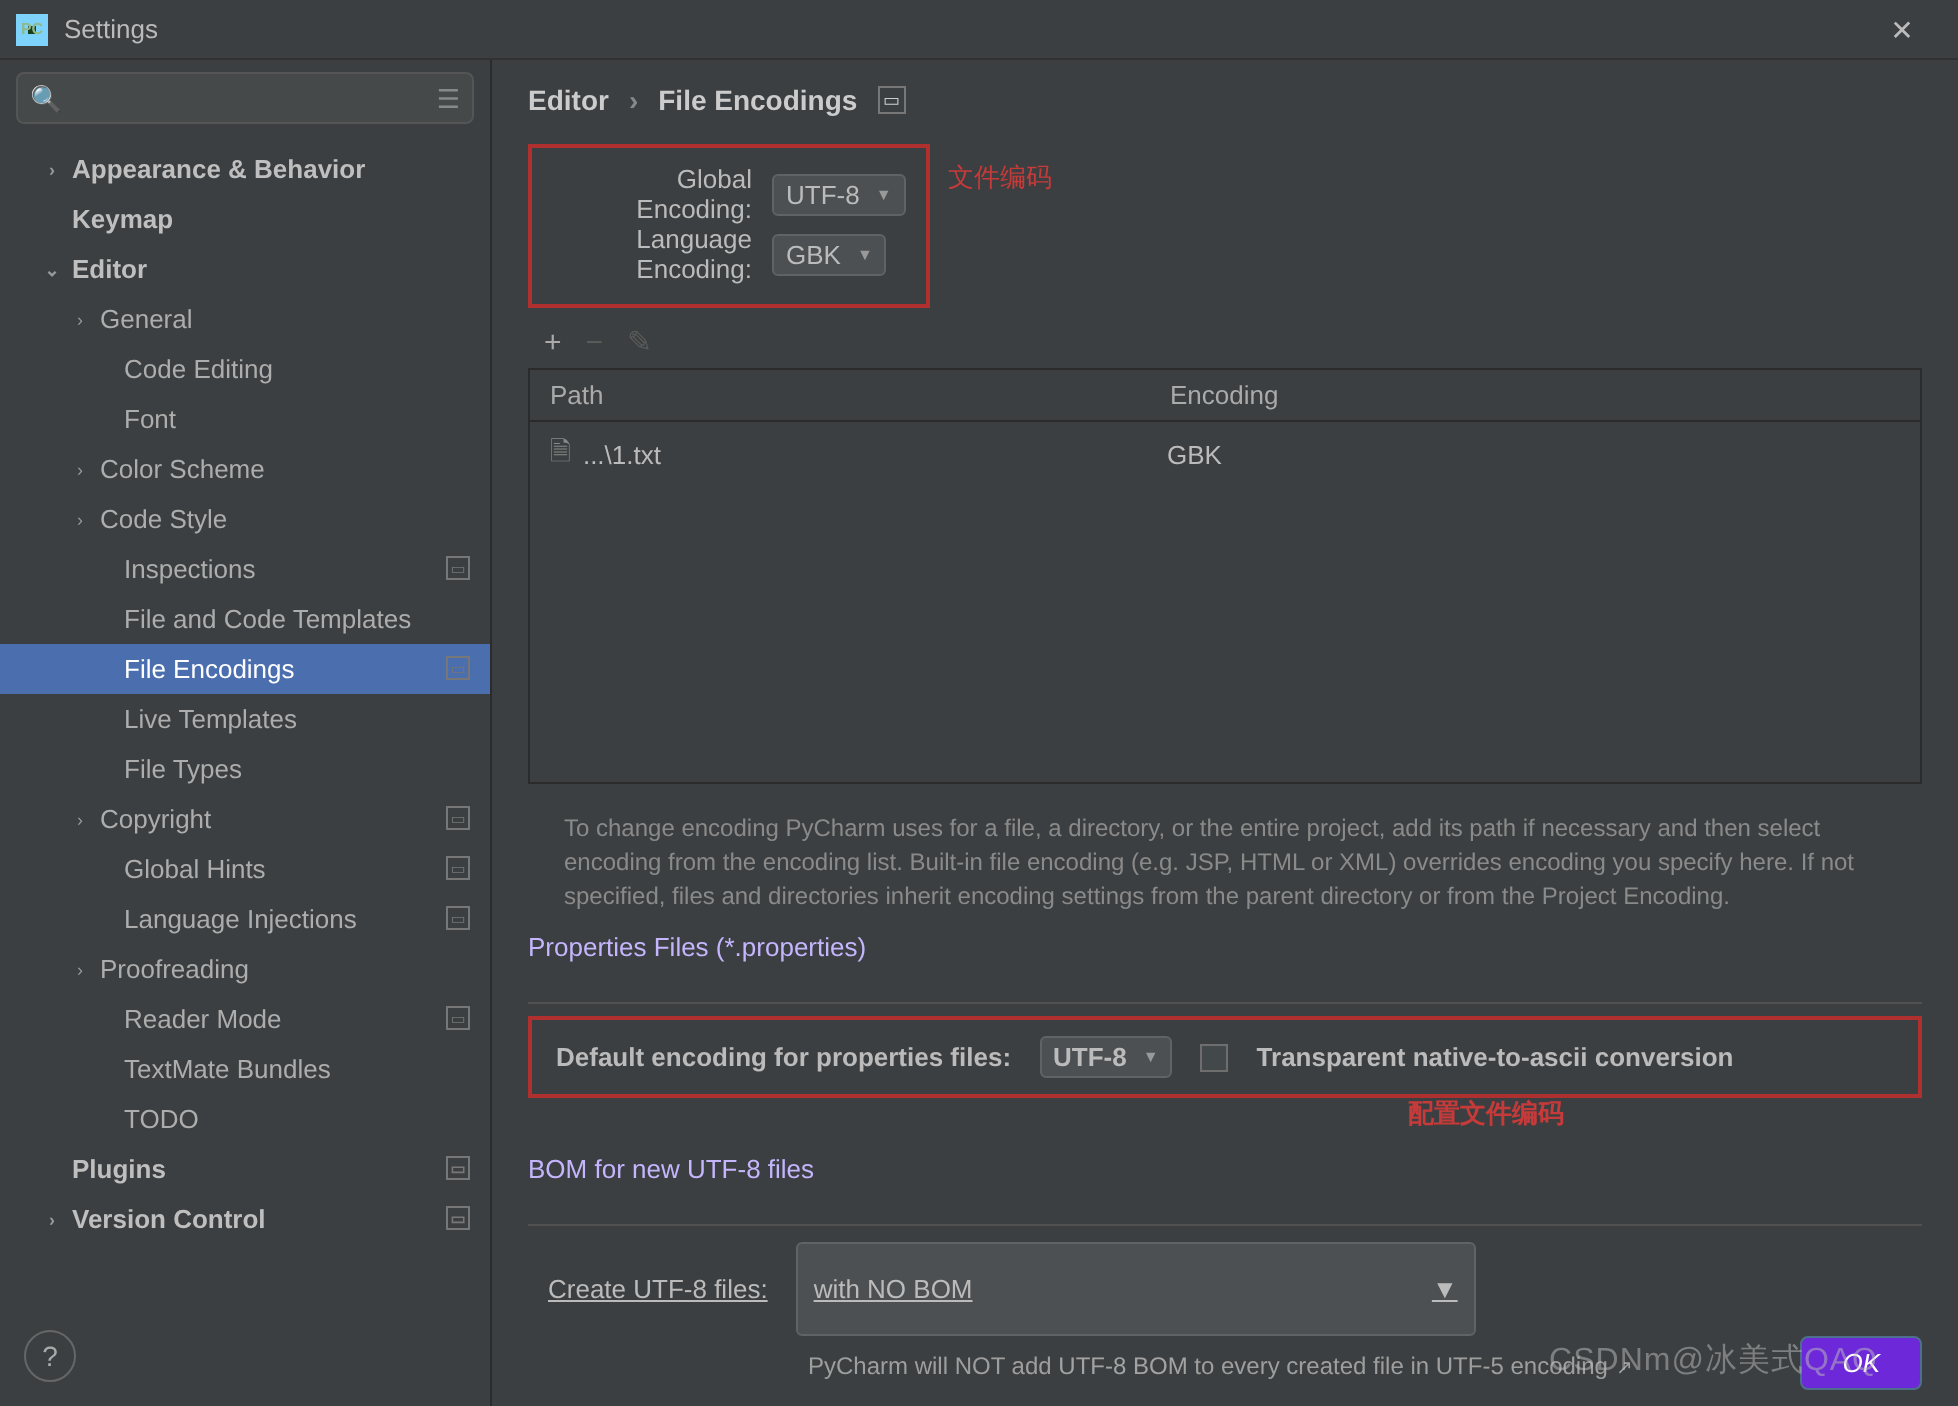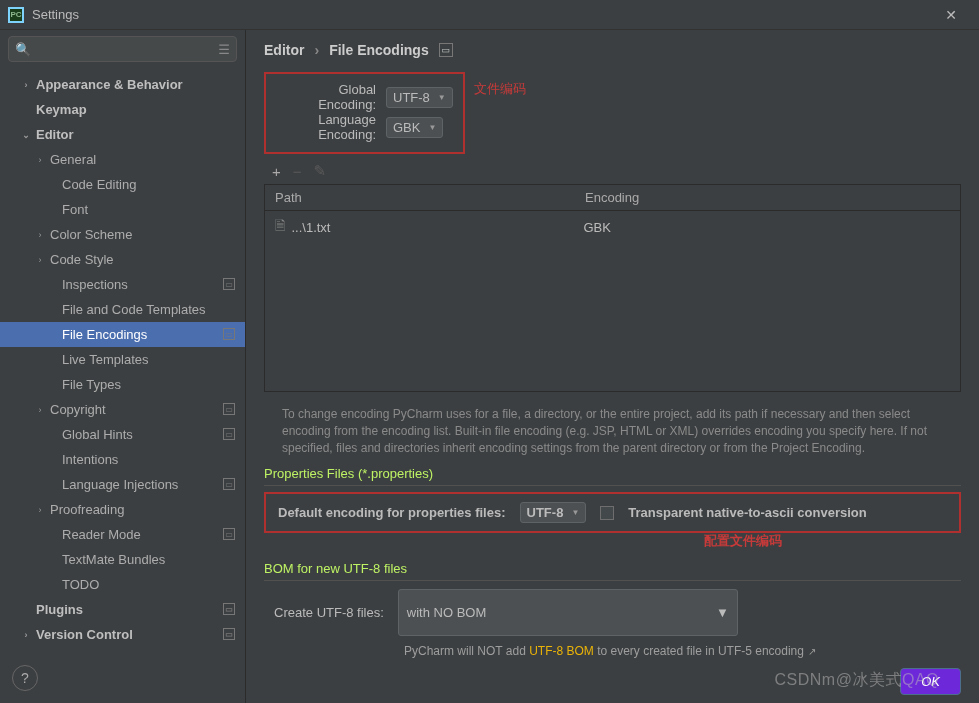--- a/index.html
+++ b/index.html
@@ -1,18 +1,18 @@
 <!DOCTYPE html>
 <html><head>
 <meta charset="utf-8">
 <style>
 * { box-sizing: border-box; margin: 0; padding: 0; }
 body { width: 979px; height: 703px; background: #3c3f41; color: #bbb; font-family: "Segoe UI", sans-serif; font-size: 13px; overflow: hidden; position: relative; }
 .title-bar { height: 30px; background: #3c3f41; display: flex; align-items: center; padding: 0 8px; border-bottom: 1px solid #323232; }
-.app-icon { width: 16px; height: 16px; background: #1a3d1a; border: 2px solid #7dd3fc; display: flex; align-items: center; justify-content: center; font-size: 8px; font-weight: bold; color: #8eb98e; margin-right: 8px; }
+.app-icon { width: 16px; height: 16px; background: #1a3d1a; border: 6px solid #7dd3fc; display: flex; align-items: center; justify-content: center; font-size: 8px; font-weight: bold; color: #8eb98e; margin-right: 8px; }
 .title-text { flex: 1; color: #bbb; }
 .close-btn { width: 40px; height: 28px; display: flex; align-items: center; justify-content: center; color: #bbb; font-size: 14px; }
 .body-wrap { display: flex; height: calc(100% - 30px); }
 .sidebar { width: 246px; background: #3c3f41; border-right: 1px solid #2b2b2b; display: flex; flex-direction: column; }
 .search-bar { margin: 6px 8px; height: 26px; background: #45494a; border: 1px solid #555; border-radius: 4px; display: flex; align-items: center; padding: 0 6px; }
 .search-bar span.mag { color: #777; margin-right: 4px; }
 .search-bar input { flex: 1; background: transparent; border: none; color: #bbb; outline: none; font-size: 13px; }
 .tree { flex: 1; overflow-y: auto; padding-top: 4px; }
 .tree-item { height: 25px; display: flex; align-items: center; padding-left: 18px; cursor: default; color: #adadad; position: relative; }
 .tree-item.top { font-weight: bold; color: #bfbfbf; }
@@ -39,27 +39,27 @@
 .table { border: 1px solid #2b2b2b; }
 .thead { display: flex; background: #3c3f41; border-bottom: 1px solid #2b2b2b; }
 .thead div { padding: 5px 10px; color: #aaa; }
 .th-path { width: 310px; }
 .th-enc { flex: 1; }
 .tbody { height: 180px; background: #3c3f41; }
 .trow { display: flex; padding: 5px 10px; align-items: center; }
 .trow .icon { margin-right: 6px; color: #888; }
 .trow .path { width: 292px; }
 .note { color: #8a8a8a; font-size: 12px; margin: 14px 0 10px 18px; line-height: 1.4; }
-.section-title { color: #bef264; margin: 8px 0 6px 0; border-bottom: 1px solid #515151; padding-bottom: 4px; }
+.section-title { color: #c4b5fd; margin: 8px 0 6px 0; border-bottom: 1px solid #515151; padding-bottom: 20px; }
 .props-box { border: 2px solid #b03030; padding: 8px 12px; display: flex; align-items: center; gap: 14px; }
 .checkbox { width: 14px; height: 14px; border: 1px solid #6e6e6e; background: #43494a; }
-.bom-row { display: flex; align-items: center; gap: 14px; margin: 8px 0 0 10px; }
+.bom-row { display: flex; align-items: center; gap: 14px; margin: 8px 0 0 10px; text-decoration: underline; }
 .wide-drop { background: #4c5052; border: 1px solid #5e6366; padding: 15px 8px; display: inline-flex; align-items: center; border-radius: 3px; width: 340px; justify-content: space-between; }
 .hint { color: #9e9e9e; font-size: 12px; margin: 8px 0 0 140px; }
-.hint a { color: #eab308; text-decoration: none; }
+.hint a { color: #a3a3a3; text-decoration: none; }
 .hint .ext { font-size: 10px; margin-left: 4px; }
 .btn-row { position: absolute; right: 18px; bottom: 8px; display: flex; gap: 8px; }
 .btn { padding: 5px 20px; border-radius: 4px; background: #4c5052; border: 1px solid #5e6366; color: #bbb; }
 .btn.primary { background: #6d28d9; border: 1px solid #4c708c; color: #fff; font-style: italic; }
 .watermark { position: absolute; right: 40px; bottom: 12px; color: rgba(190,190,190,0.5); font-size: 16px; pointer-events: none; letter-spacing: 0.5px; }
 </style>
 </head>
 <body>
 
 <div class="title-bar">
@@ -135,24 +135,20 @@
           <span>Copyright</span>
           <span class="marker">▭</span>
         </div>
         <div class="tree-item lvl3">
           <span class="chev"></span>
           <span>Global Hints</span>
           <span class="marker">▭</span>
         </div>
         <div class="tree-item lvl3">
           <span class="chev"></span>
-          <span>Intentions</span>
-        </div>
-        <div class="tree-item lvl3">
-          <span class="chev"></span>
           <span>Language Injections</span>
           <span class="marker">▭</span>
         </div>
         <div class="tree-item lvl2">
           <span class="chev">›</span>
           <span>Proofreading</span>
         </div>
         <div class="tree-item lvl3">
           <span class="chev"></span>
           <span>Reader Mode</span>

